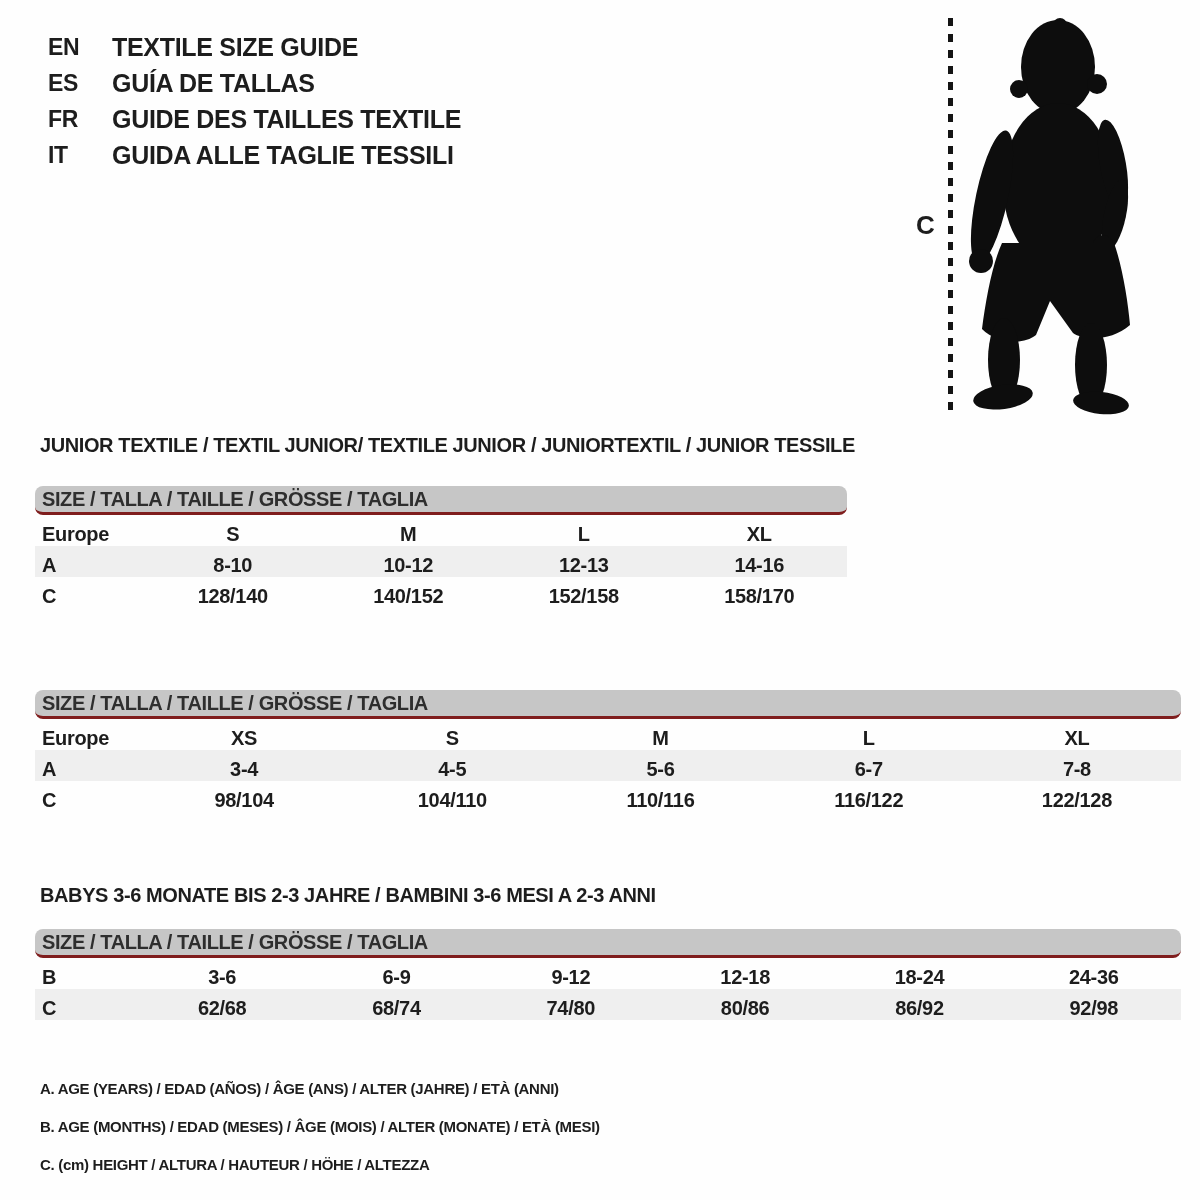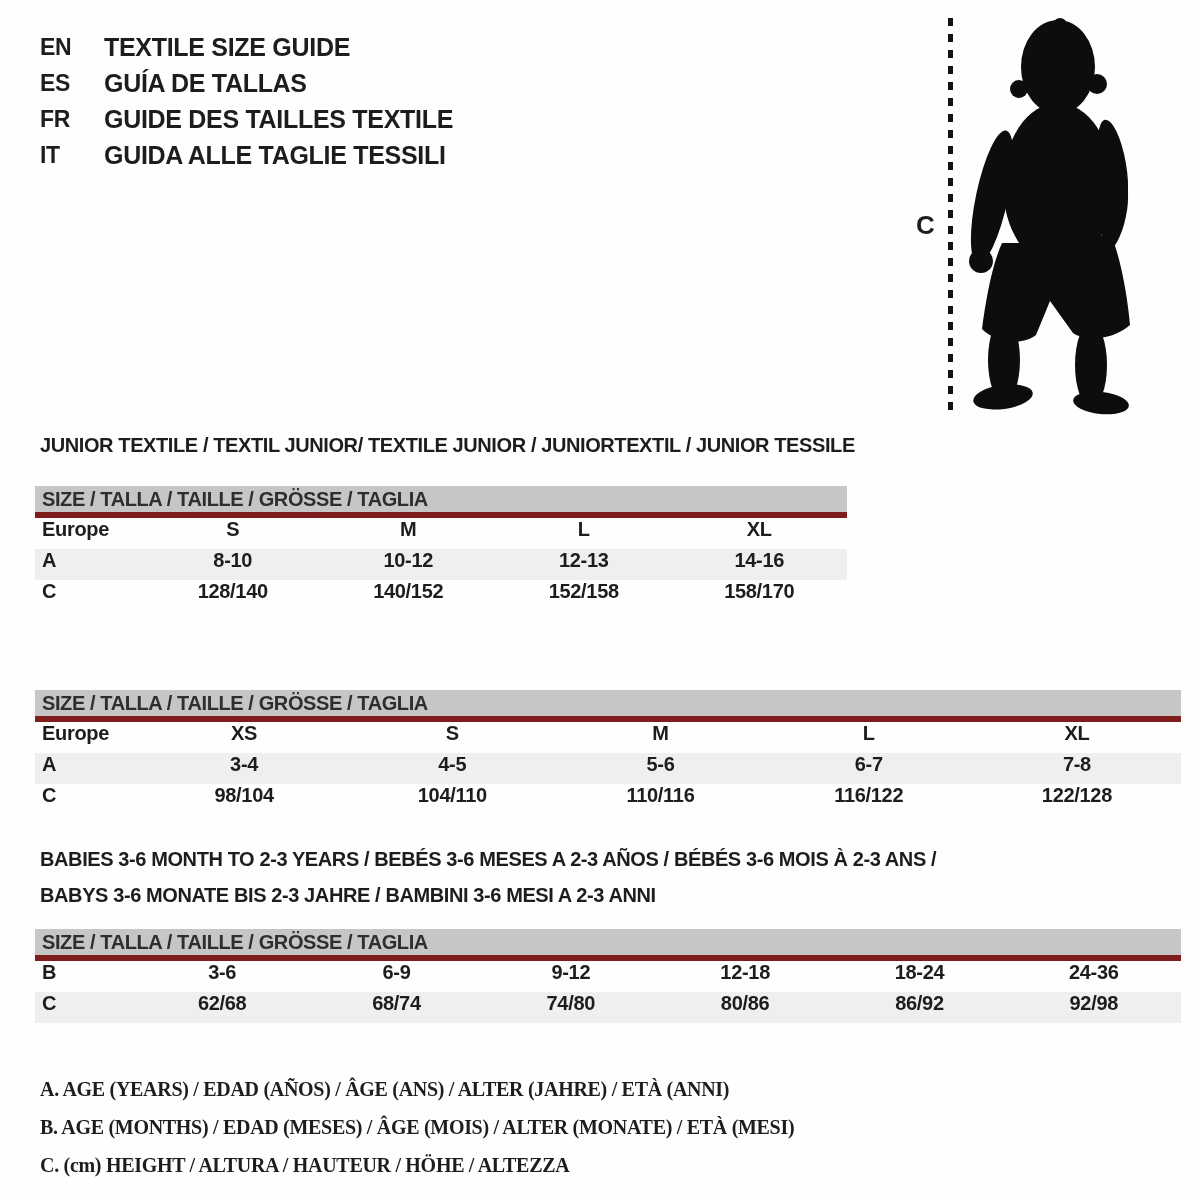--- a/index.html
+++ b/index.html
@@ -7,58 +7,58 @@
     width:1200px;height:1200px;
     background:#ffffff;
     font-family:"Liberation Sans", sans-serif;
     font-weight:bold;
     color:#1d1d1d;
     -webkit-font-smoothing:antialiased;
   }
   #canvas{position:relative;width:1200px;height:1200px;overflow:hidden;background:#fefefe;}
 
   
-  .lang-block{position:absolute;left:40px;top:29px;}
+  .lang-block{position:absolute;left:48px;top:29px;}
   .lang-row{display:flex;height:36px;align-items:center;}
   .lang-code{width:64px;font-size:23px;letter-spacing:-0.3px;}
   .lang-title{font-size:25px;letter-spacing:-0.3px;white-space:nowrap;}
 
   
   .measure-line{
     position:absolute;left:948px;top:18px;width:5px;height:397px;
     background:repeating-linear-gradient(to bottom,#141414 0 8px,transparent 8px 16px);
   }
   .measure-label{position:absolute;left:916px;top:210px;font-size:26px;}
   .baby{position:absolute;left:962px;top:14px;width:175px;height:402px;}
 
   
   .section-title{position:absolute;left:40px;font-size:20px;letter-spacing:-0.4px;white-space:nowrap;text-align:center;}
   .sub-small{font-size:13px;vertical-align:-4px;}
 
   
   .size-table{position:absolute;left:35px;}
   .t-head{
     height:26px;line-height:27px;background:#c6c6c6;
-    border-bottom:6px solid #7f1d1d;
-    padding-left:7px;font-size:20px;letter-spacing:-0.4px;color:#2e2e2e;
+    border-bottom:3px solid #7f1d1d;
+    padding-left:7px;font-size:20px;letter-spacing:-0.4px;color:#2e2e2e;border-radius:8px;
   }
-  .t-row{display:flex;height:31px;align-items:flex-start;font-size:20px;letter-spacing:-0.3px;}
+  .t-row{display:flex;height:31px;align-items:flex-end;font-size:20px;letter-spacing:-0.3px;}
   .t-row.shaded{background:#efefef;}
   .t-label{padding-left:7px;box-sizing:border-box;}
   .t-cell{flex:1;text-align:center;}
   .w-junior{width:812px;top:486px;}
   .w-junior .t-label{width:110px;}
   .w-children{width:1146px;top:690px;}
   .w-children .t-label{width:105px;}
   .w-babies{width:1146px;top:929px;}
   .w-babies .t-label{width:100px;}
 
   
   .legend{position:absolute;left:40px;top:1070px;}
-  .legend-line{height:38px;line-height:38px;font-size:20px;letter-spacing:-0.3px;white-space:nowrap;font-family:Liberation Serif, serif;}
+  .legend-line{height:38px;line-height:38px;font-size:15px;letter-spacing:-0.3px;white-space:nowrap;}
 </style>
 </head>
 <body>
 
 <div id="canvas">
 
   <div class="lang-block">
     <div class="lang-row">
       <span class="lang-code">EN</span>
       <span class="lang-title">TEXTILE SIZE GUIDE</span>
@@ -148,21 +148,20 @@
     <div class="t-row">
       <span class="t-label">C</span>
       <span class="t-cell">98/104</span>
       <span class="t-cell">104/110</span>
       <span class="t-cell">110/116</span>
       <span class="t-cell">116/122</span>
       <span class="t-cell">122/128</span>
     </div>
   </div>
 
-  <div class="section-title" style="top:848px;">BABIES 3-6 MONTH TO 2-3 YEARS / BEBÉS 3-6 MESES A 2-3 AÑOS / BÉBÉS 3-6 MOIS À 2-3 ANS /</div>
   <div class="section-title" style="top:884px;">BABYS 3-6 MONATE BIS 2-3 JAHRE / BAMBINI 3-6 MESI A 2-3 ANNI</div>
   <div class="size-table w-babies">
     <div class="t-head">SIZE / TALLA / TAILLE / GRÖSSE / TAGLIA</div>
     <div class="t-row">
       <span class="t-label">B</span>
       <span class="t-cell">3-6</span>
       <span class="t-cell">6-9</span>
       <span class="t-cell">9-12</span>
       <span class="t-cell">12-18</span>
       <span class="t-cell">18-24</span>

